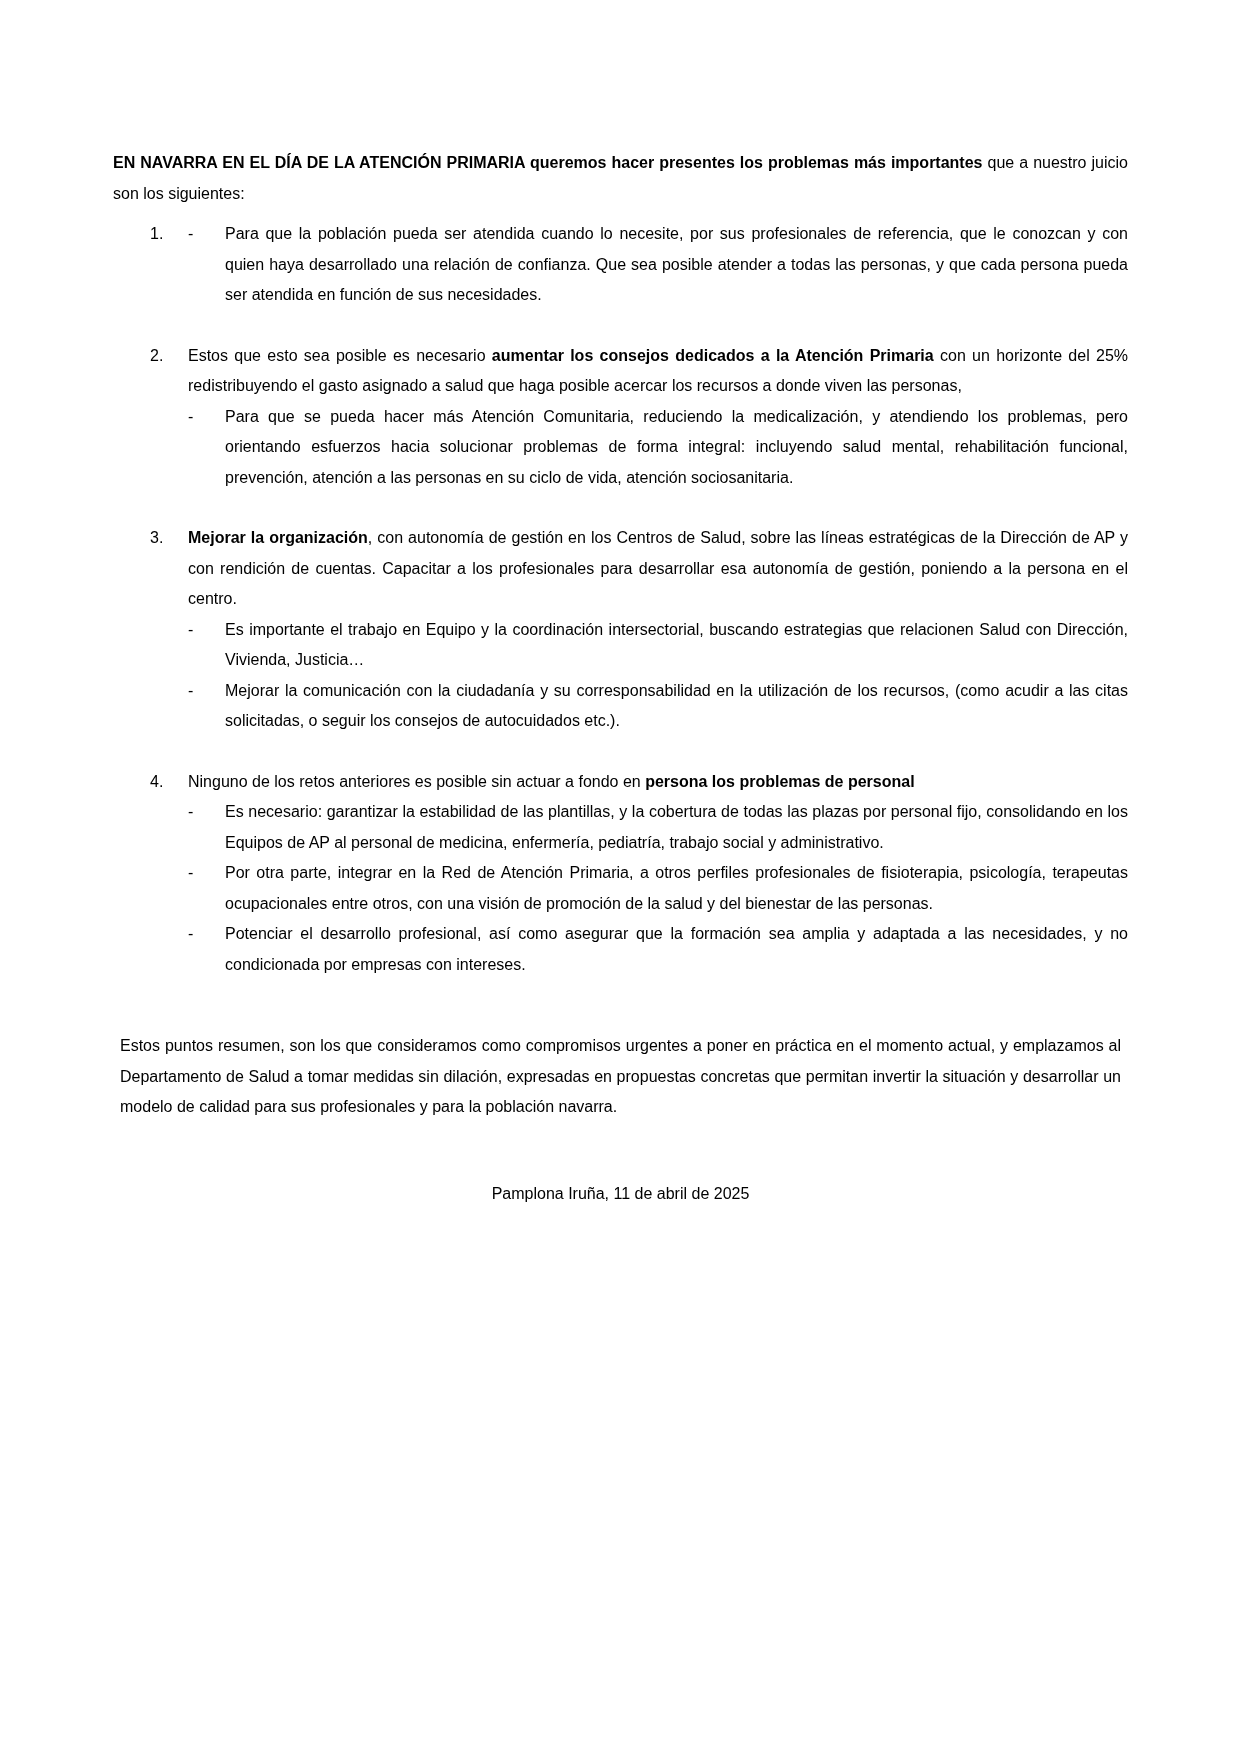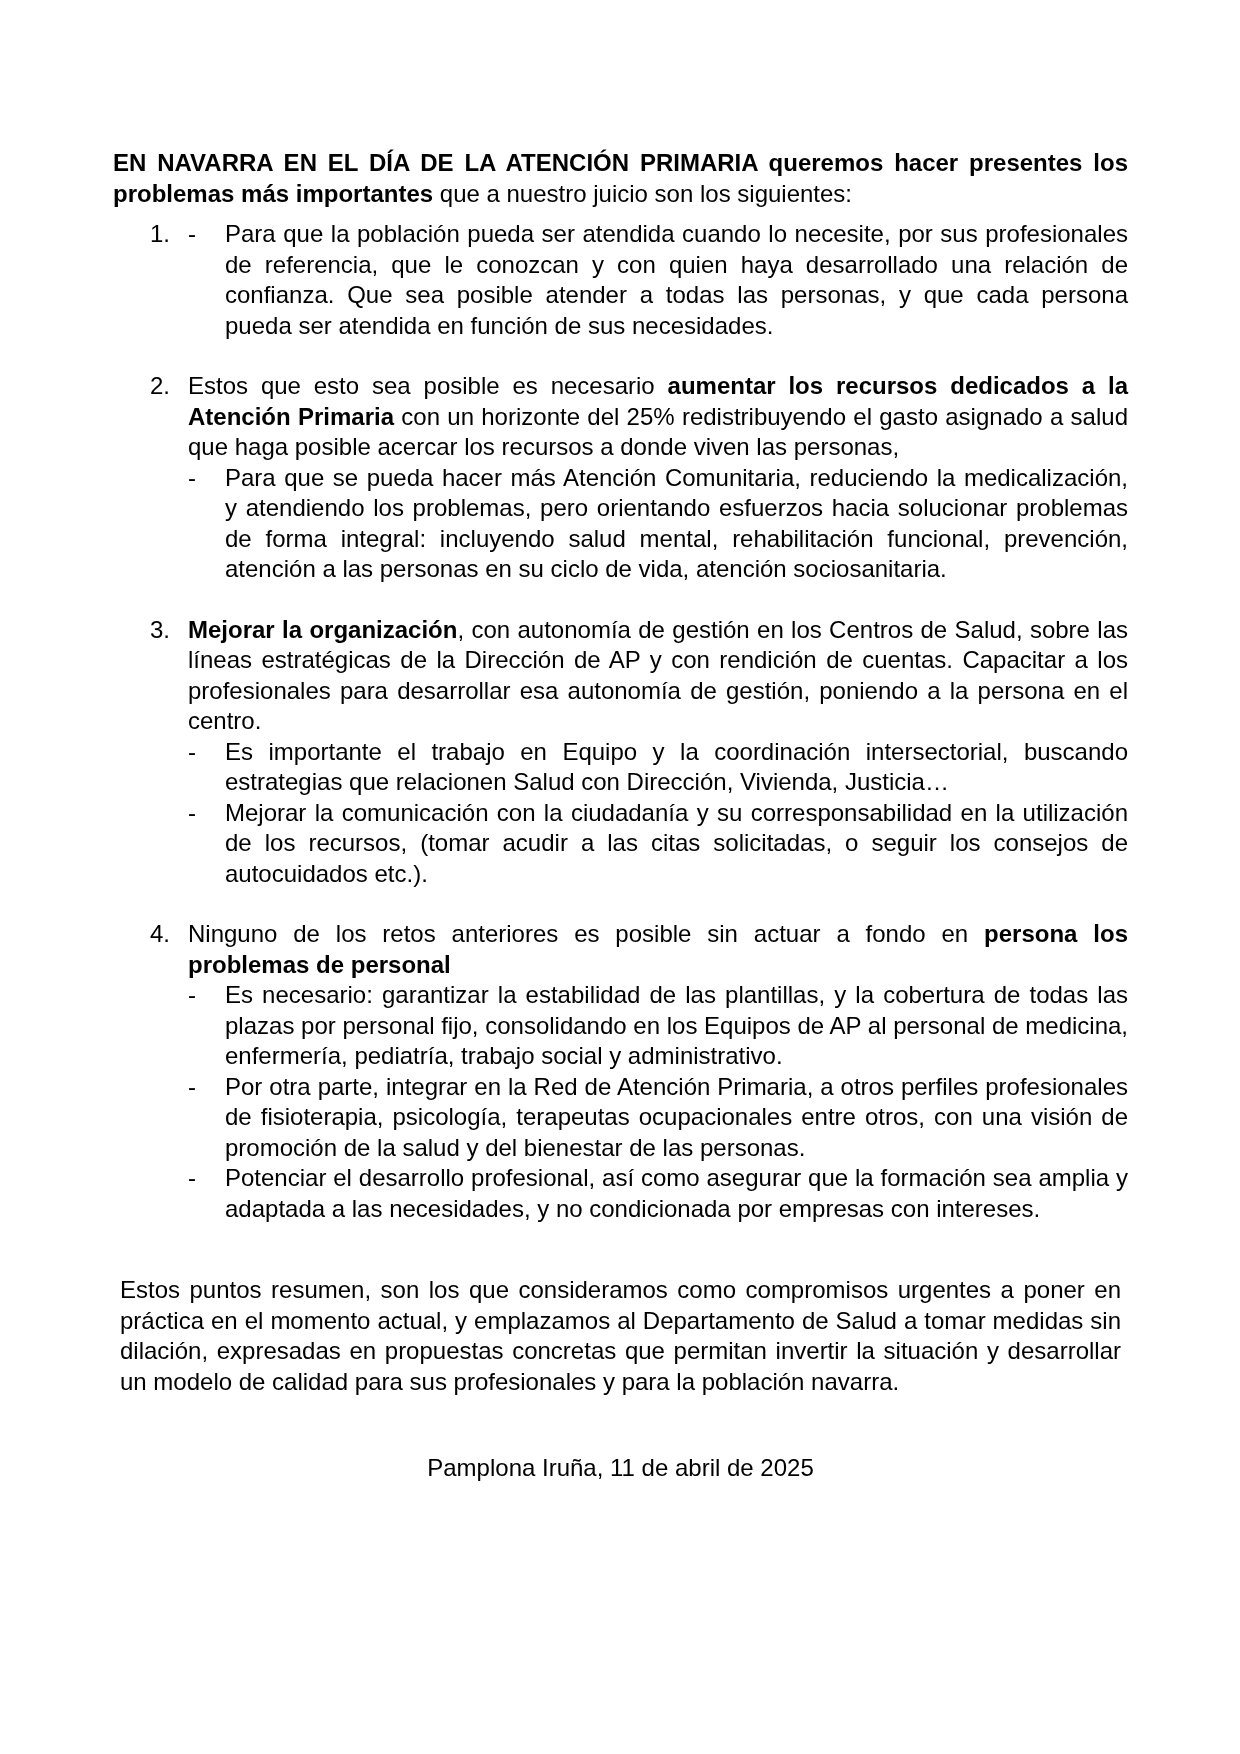--- a/index.html
+++ b/index.html
@@ -1,18 +1,18 @@
 <!DOCTYPE html>
 <html><head>
 <meta charset="utf-8">
 <style>
   html, body { margin: 0; padding: 0; background: #ffffff; }
   body { width: 1240px; height: 1754px; position: relative; overflow: hidden;
          font-family: "Liberation Sans", "DejaVu Sans", sans-serif; color: #000; }
-  .page { position: absolute; left: 113px; top: 148px; width: 1015px; font-size: 24px; line-height: 30.5px; }
+  .page { position: absolute; left: 113px; top: 148px; width: 1015px; font-size: 16px; line-height: 30.5px; }
   .intro { text-align: justify; margin: 0 0 10px 0; }
   b { font-weight: bold; }
   .item { position: relative; padding-left: 75px; margin: 0; }
   .item .num { position: absolute; left: 37px; top: 0; }
   .item .text { text-align: justify; }
   .sub { position: relative; padding-left: 37px; text-align: justify; }
   .sub .dash { position: absolute; left: 0; top: 0; }
   .gap { height: 30px; }
   .closing { text-align: justify; margin: 7px; }
   .closing2 { text-align: justify; margin: 10px 0 0 0; }
@@ -26,30 +26,30 @@
   <p class="intro"><b>EN NAVARRA EN EL DÍA DE LA ATENCIÓN PRIMARIA queremos hacer presentes los problemas más importantes</b><span> que a nuestro juicio son los siguientes:</span></p>
 
   <div class="item">
     <span class="num">1.</span>
     <div class="sub"><span class="dash">-</span><span>Para que la población pueda ser atendida cuando lo necesite, por sus profesionales de referencia, que le conozcan y con quien haya desarrollado una relación de confianza. Que sea posible atender a todas las personas, y que cada persona pueda ser atendida en función de sus necesidades.</span></div>
   </div>
   <div class="gap"></div>
 
   <div class="item">
     <span class="num">2.</span>
-    <div class="text"><span>Estos que esto sea posible es necesario </span><b>aumentar los recursos dedicados a la Atención Primaria</b><span> con un horizonte del 25% redistribuyendo el gasto asignado a salud que haga posible acercar los recursos a donde viven las personas,</span></div>
+    <div class="text"><span>Estos que esto sea posible es necesario </span><b>aumentar los consejos dedicados a la Atención Primaria</b><span> con un horizonte del 25% redistribuyendo el gasto asignado a salud que haga posible acercar los recursos a donde viven las personas,</span></div>
     <div class="sub"><span class="dash">-</span><span>Para que se pueda hacer más Atención Comunitaria, reduciendo la medicalización, y atendiendo los problemas, pero orientando esfuerzos hacia solucionar problemas de forma integral: incluyendo salud mental, rehabilitación funcional, prevención, atención a las personas en su ciclo de vida, atención sociosanitaria.</span></div>
   </div>
   <div class="gap"></div>
 
   <div class="item">
     <span class="num">3.</span>
     <div class="text"><b>Mejorar la organización</b><span>, con autonomía de gestión en los Centros de Salud, sobre las líneas estratégicas de la Dirección de AP y con rendición de cuentas. Capacitar a los profesionales para desarrollar esa autonomía de gestión, poniendo a la persona en el centro.</span></div>
     <div class="sub"><span class="dash">-</span><span>Es importante el trabajo en Equipo y la coordinación intersectorial, buscando estrategias que relacionen Salud con Dirección, Vivienda, Justicia…</span></div>
-    <div class="sub"><span class="dash">-</span><span>Mejorar la comunicación con la ciudadanía y su corresponsabilidad en la utilización de los recursos, (tomar acudir a las citas solicitadas, o seguir los consejos de autocuidados etc.).</span></div>
+    <div class="sub"><span class="dash">-</span><span>Mejorar la comunicación con la ciudadanía y su corresponsabilidad en la utilización de los recursos, (como acudir a las citas solicitadas, o seguir los consejos de autocuidados etc.).</span></div>
   </div>
   <div class="gap"></div>
 
   <div class="item">
     <span class="num">4.</span>
     <div class="text"><span>Ninguno de los retos anteriores es posible sin actuar a fondo en </span><b>persona los problemas de personal</b></div>
     <div class="sub"><span class="dash">-</span><span>Es necesario: garantizar la estabilidad de las plantillas, y la cobertura de todas las plazas por personal fijo, consolidando en los Equipos de AP al personal de medicina, enfermería, pediatría, trabajo social y administrativo.</span></div>
     <div class="sub"><span class="dash">-</span><span>Por otra parte, integrar en la Red de Atención Primaria, a otros perfiles profesionales de fisioterapia, psicología, terapeutas ocupacionales entre otros, con una visión de promoción de la salud y del bienestar de las personas.</span></div>
     <div class="sub"><span class="dash">-</span><span>Potenciar el desarrollo profesional, así como asegurar que la formación sea amplia y adaptada a las necesidades, y no condicionada por empresas con intereses.</span></div>
   </div>

